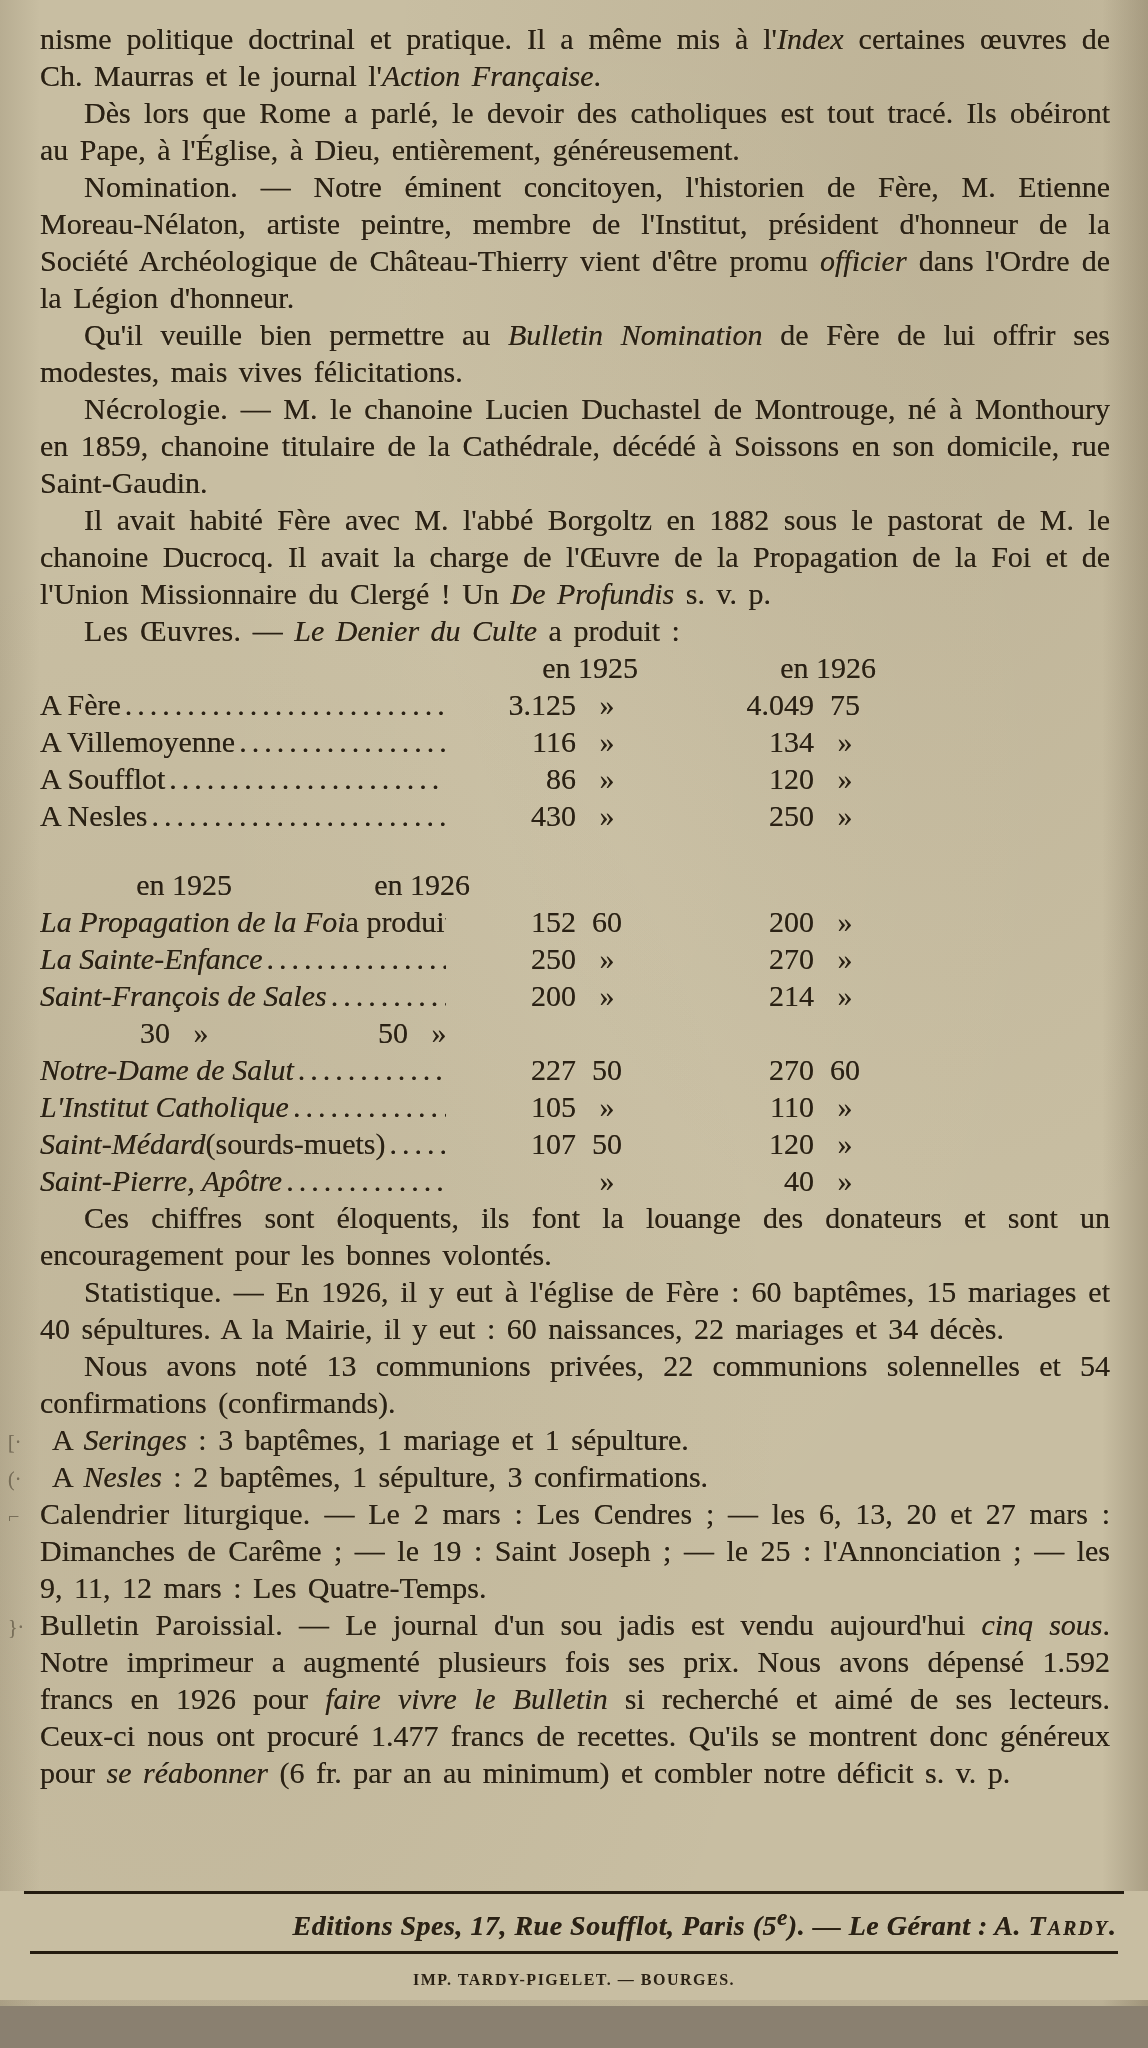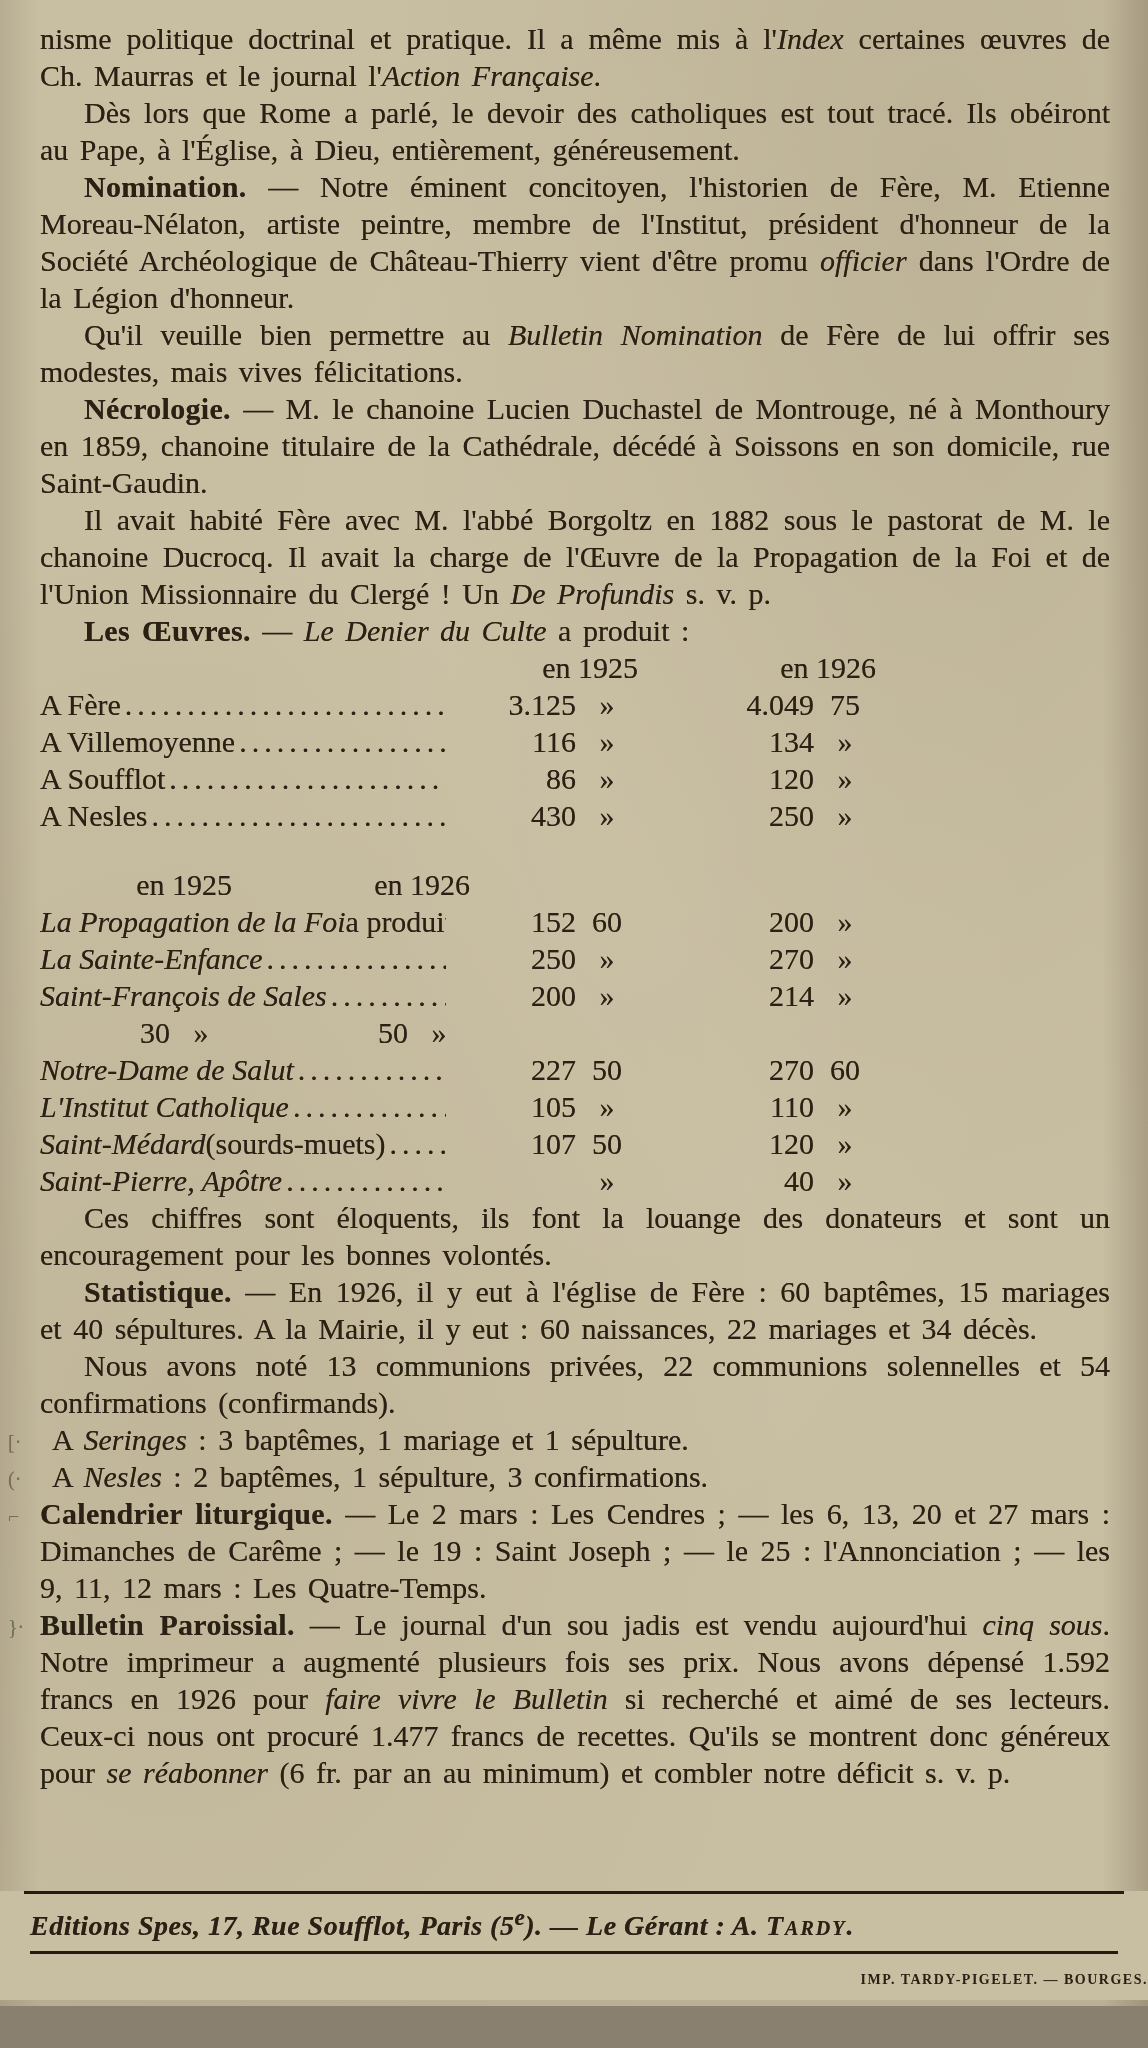--- a/index.html
+++ b/index.html
@@ -17,21 +17,21 @@
     color:#2a2114;
     font-family:"Liberation Serif","DejaVu Serif",serif;
     font-size:30px;line-height:37px;
     overflow:hidden;
   }
   .inner{padding:20px 38px 0 40px;}
   p.jp{margin:0;text-align:justify;text-shadow:0 0 .6px rgba(42,33,20,.65);word-spacing:4px;position:relative;}
   .ind{text-indent:44px;}
   .ind-sm{text-indent:12px;}
   .sp{margin-top:3px;}
-  .bh{font-weight:bold;letter-spacing:.3px;}
+  .bh{font-weight:normal;letter-spacing:.3px;}
   i{font-style:italic;}
   .mmark{position:absolute;left:-32px;top:3px;font-size:20px;opacity:.45;text-indent:0;}
 
   
   .tbl{width:836px;text-shadow:0 0 .6px rgba(42,33,20,.65);}
   .t2{margin-top:32px;}
   .trow{display:flex;align-items:baseline;height:37px;}
   .lbl{flex:1 1 auto;display:flex;align-items:baseline;overflow:hidden;min-width:0;white-space:nowrap;}
   .leader{flex:1;overflow:hidden;white-space:nowrap;}
   .leader::after{content:"..........................................................................";letter-spacing:5px;padding-left:4px;}
@@ -41,23 +41,23 @@
   .hcol{flex:0 0 auto;text-align:right;}
   .w1u{width:192px;}
   .w2u{width:238px;}
   .t2head{padding-left:108px;}
 
   
   .footer{position:absolute;left:0;right:0;bottom:6px;background-color:#c8bea2;}
   .rule{height:3px;background:#241c10;}
   .rule-top{margin:0 24px;}
   .rule-bottom{margin:0 30px;}
-  .pub{padding:5px 30px 7px;font-size:28px;font-weight:bold;font-style:italic;text-align:left;letter-spacing:.5px;text-shadow:0 0 .6px rgba(42,33,20,.65);}
+  .pub{padding:5px 30px 7px;font-size:28px;font-weight:bold;font-style:italic;text-align:right;letter-spacing:.5px;text-shadow:0 0 .6px rgba(42,33,20,.65);}
   .sc{font-variant:small-caps;letter-spacing:2px;}
-  .imprint{padding:7px 0 2px;font-size:14px;font-weight:bold;text-align:right;letter-spacing:1.5px;}
+  .imprint{padding:7px 0 2px;font-size:16px;font-weight:bold;text-align:center;letter-spacing:1.5px;}
 </style>
 </head>
 <body>
 
 <div class="page">
   <div class="inner">
 
     <p class="jp"><span>nisme politique doctrinal et pratique. Il a même mis à l'</span><i>Index</i><span> certaines œuvres de Ch. Maurras et le journal l'</span><i>Action Française</i><span>.</span></p>
 
     <p class="jp ind"><span>Dès lors que Rome a parlé, le devoir des catholiques est tout tracé. Ils obéiront au Pape, à l'Église, à Dieu, entièrement, généreusement.</span></p>

